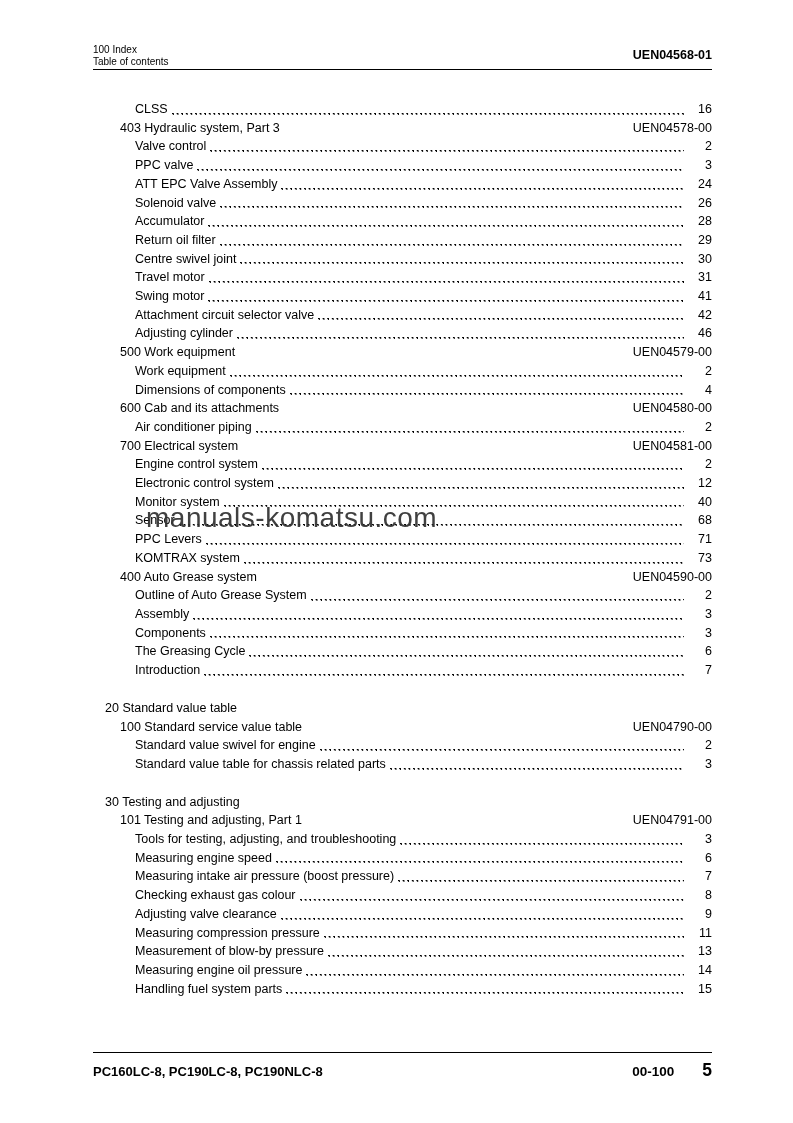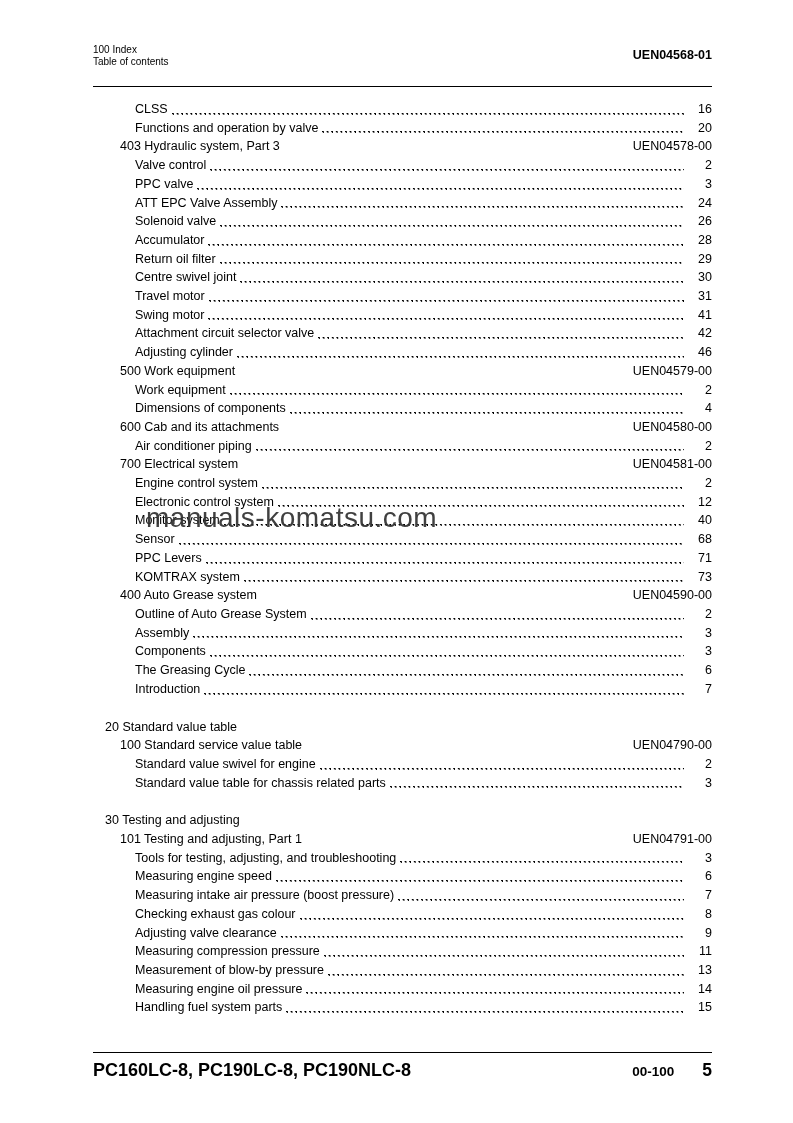--- a/index.html
+++ b/index.html
@@ -12,21 +12,21 @@
     position: relative;
     overflow: hidden;
   }
   .page { position: absolute; inset: 0; background: #fff; }
 
   
   .header {
     position: absolute;
     left: 93px; right: 81px; top: 44px;
     border-bottom: 1.5px solid #000;
-    padding-bottom: 18px;
+    padding-bottom: 1px;
   }
   .header .h-left { font-size: 10px; line-height: 12px; }
   .header .doc-code {
     position: absolute; right: 0; top: 4px;
     font-size: 12.5px; font-weight: bold;
   }
 
   
   .toc {
     position: absolute;
@@ -68,21 +68,21 @@
   
   .footer {
     position: absolute;
     left: 93px; right: 81px; top: 1052px;
     border-top: 1.5px solid #000;
     padding-top: 7px;
     display: flex;
     align-items: baseline;
     justify-content: space-between;
   }
-  .footer .models { font-size: 18px; font-weight: bold; }
+  .footer .models { font-size: 13px; font-weight: bold; }
   .footer .f-right { display: flex; align-items: baseline; gap: 28px; }
   .footer .page-code { font-size: 13.5px; font-weight: bold; }
   .footer .page-num { font-size: 17.5px; font-weight: bold; }
 </style>
 </head>
 <body>
 
 <div class="page">
 
   <div class="header">
@@ -92,25 +92,20 @@
     </div>
     <div class="doc-code">UEN04568-01</div>
   </div>
 
   <div class="toc">
       <div class="toc-row entry indent-3">
         <span class="toc-label">CLSS</span>
         <span class="leader"></span>
         <span class="toc-page">16</span>
       </div>
-      <div class="toc-row entry indent-3">
-        <span class="toc-label">Functions and operation by valve</span>
-        <span class="leader"></span>
-        <span class="toc-page">20</span>
-      </div>
       <div class="toc-row section indent-2">
         <span class="toc-label">403 Hydraulic system, Part 3</span>
         <span class="spacer"></span>
         <span class="toc-code">UEN04578-00</span>
       </div>
       <div class="toc-row entry indent-3">
         <span class="toc-label">Valve control</span>
         <span class="leader"></span>
         <span class="toc-page">2</span>
       </div>

